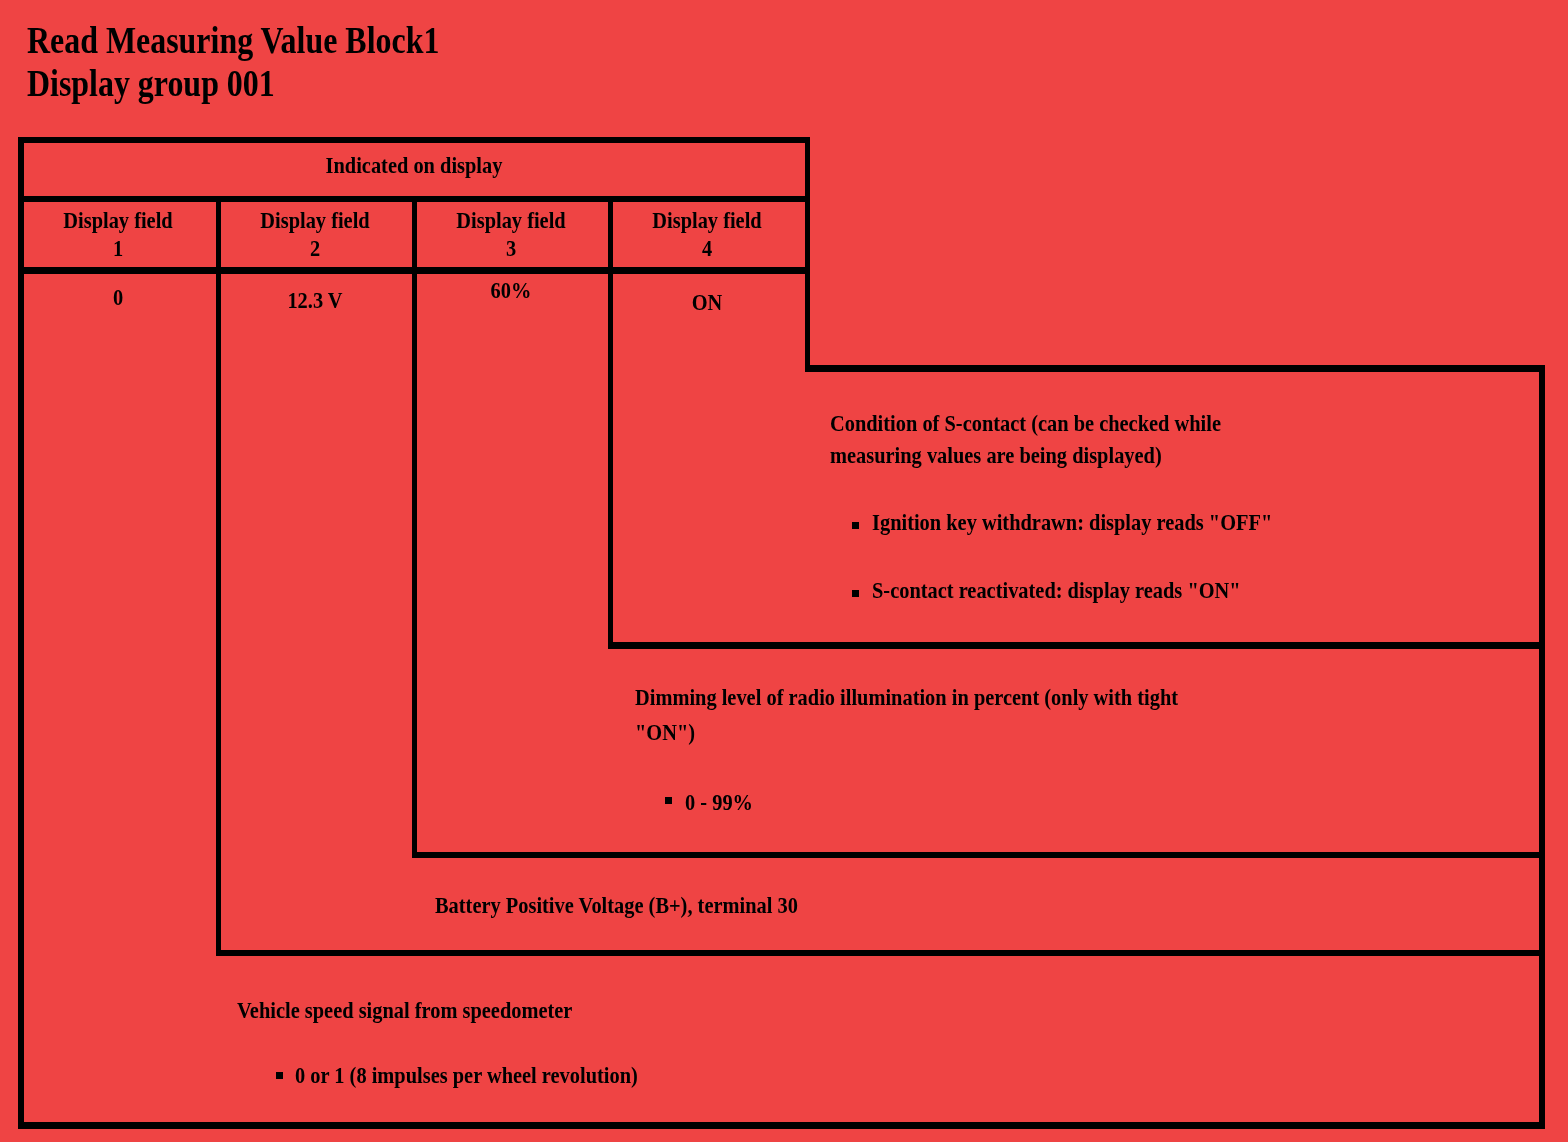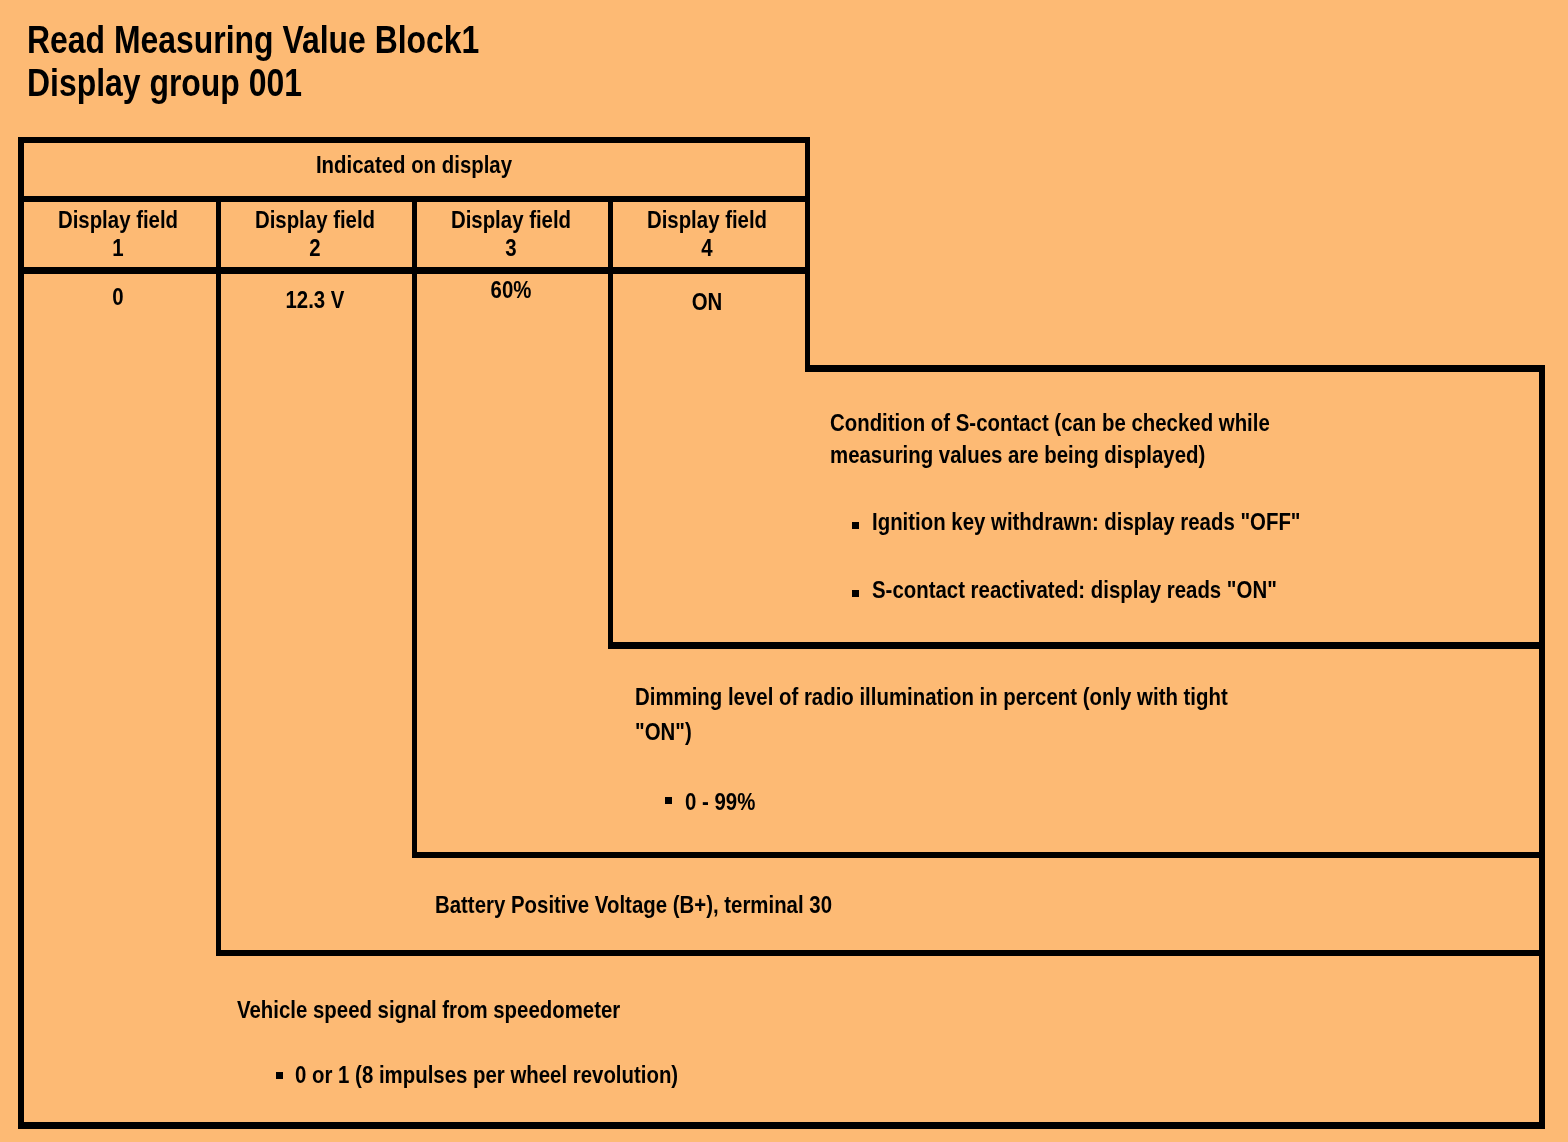--- a/index.html
+++ b/index.html
@@ -1,22 +1,22 @@
 <!DOCTYPE html>
 <html><head>
 <meta charset="utf-8">
 <style>
   html, body { margin: 0; padding: 0; background: #ffffff; }
   .page {
     position: relative;
     width: 1568px;
     height: 1142px;
-    background: #fdba74;
+    background: #ef4444;
     color: #000000;
-    font-family: Liberation Sans, sans-serif;
+    font-family: Liberation Serif, serif;
     overflow: hidden;
   }
   .ln { position: absolute; background: #000000; }
   .t {
     position: absolute;
     font-weight: bold;
     font-size: 24px;
     line-height: 1.2;
     white-space: nowrap;
     transform: scaleX(0.85);

